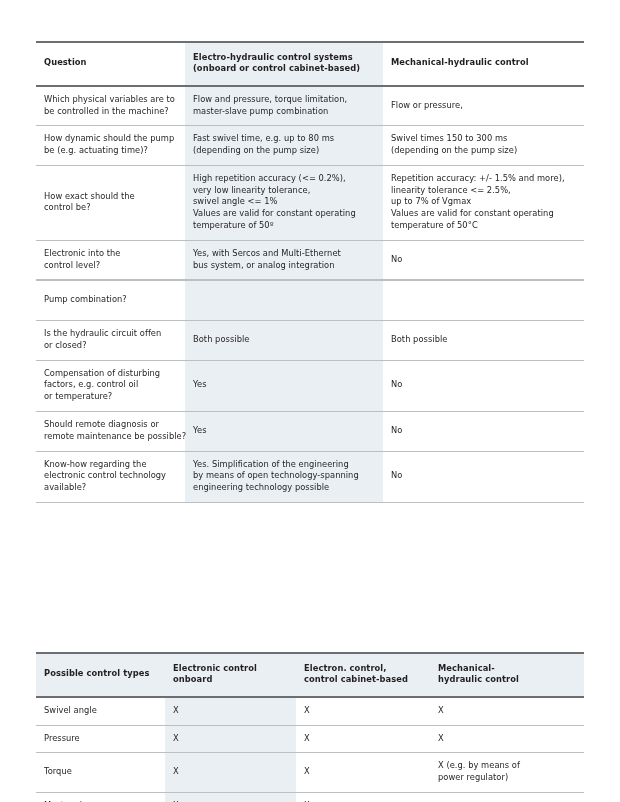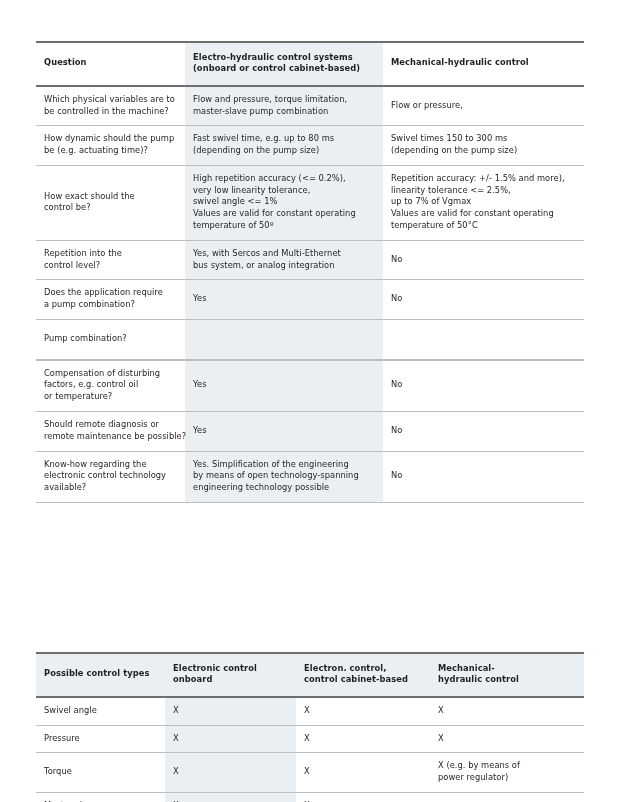--- a/index.html
+++ b/index.html
@@ -203,21 +203,21 @@
       </tr>
       <tr>
           <td colspan="3" style="padding:0;">
             <div class="rule-light" style="height:1px;width:548px;"></div>
           </td>
         </tr>
 
       <tr class="body-row">
         <td>
             <div class="cell">
-          <span class="ln">Repetition into the</span>
+          <span class="ln">Electronic into the</span>
           <span class="ln">control level?</span>
         </div>
           </td>
         <td class="shade">
             <div class="cell">
           <span class="ln">Yes, with Sercos and Multi-Ethernet</span>
           <span class="ln">bus system, or analog integration</span>
         </div>
           </td>
         <td>
@@ -225,38 +225,20 @@
           <span class="ln">No</span>
         </div>
           </td>
       </tr>
       <tr>
           <td colspan="3" style="padding:0;">
             <div class="rule-light" style="height:1px;width:548px;"></div>
           </td>
         </tr>
 
-      <tr class="body-row">
-        <td>
-            <div class="cell">
-          <span class="ln">Does the application require</span>
-          <span class="ln">a pump combination?</span>
-        </div>
-          </td>
-        <td class="shade">
-            <div class="cell">
-          <span class="ln">Yes</span>
-        </div>
-          </td>
-        <td>
-            <div class="cell">
-          <span class="ln">No</span>
-        </div>
-          </td>
-      </tr>
       <tr>
           <td colspan="3" style="padding:0;">
             <div class="rule-light" style="height:1px;width:548px;"></div>
           </td>
         </tr>
 
       <tr class="body-row">
         <td>
             <div class="cell" style="padding-top:13px;padding-bottom:14px;">
           <span class="ln">Pump combination?</span>
@@ -272,20 +254,38 @@
           <span class="ln">&nbsp;</span>
         </div>
           </td>
       </tr>
       <tr>
           <td colspan="3" style="padding:0;">
             <div class="rule-light" style="height:1px;width:548px;"></div>
           </td>
         </tr>
 
+      <tr class="body-row">
+        <td>
+            <div class="cell">
+          <span class="ln">Is the hydraulic circuit offen</span>
+          <span class="ln">or closed?</span>
+        </div>
+          </td>
+        <td class="shade">
+            <div class="cell">
+          <span class="ln">Both possible</span>
+        </div>
+          </td>
+        <td>
+            <div class="cell">
+          <span class="ln">Both possible</span>
+        </div>
+          </td>
+      </tr>
       <tr>
           <td colspan="3" style="padding:0;">
             <div class="rule-light" style="height:1px;width:548px;"></div>
           </td>
         </tr>
 
       <tr class="body-row">
         <td>
             <div class="cell">
           <span class="ln">Compensation of disturbing</span>

